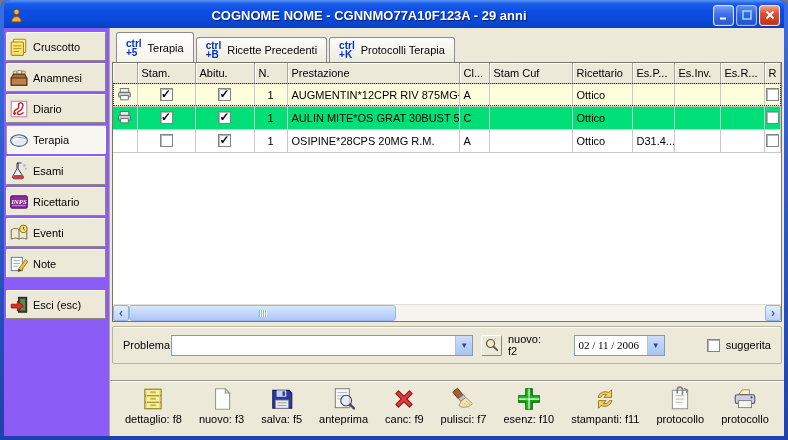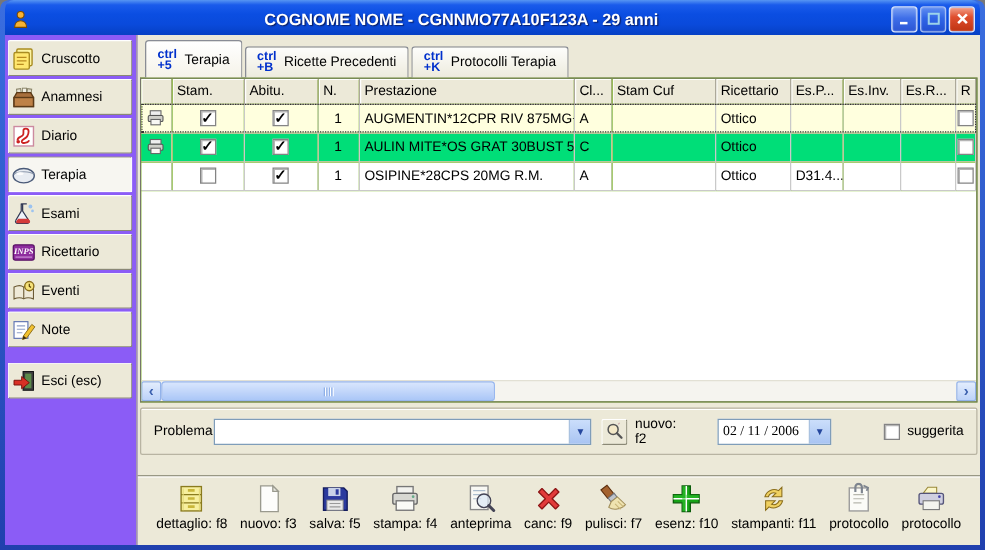--- a/index.html
+++ b/index.html
@@ -409,31 +409,20 @@
                 <rect x="12.5" y="5" width="2.2" height="4" fill="#2B3A9E"></rect>
                 <rect x="6" y="13" width="12" height="7.5" fill="#E8E8E8" stroke="#888" stroke-width=".7"></rect>
                 <path d="M8 15.5h8M8 18h8" stroke="#999" stroke-width=".8"></path>
               </svg>
             </span>
           <span class="tlbl">salva: f5</span>
         </button>
         <button class="tool">
           <span class="ticon">
               <svg viewBox="0 0 24 24">
-                <rect x="6" y="3" width="12" height="5" fill="#F2F2EE" stroke="#777"></rect>
-                <rect x="3" y="8" width="18" height="8" rx="1.5" fill="#D8D8D2" stroke="#666"></rect>
-                <rect x="5.5" y="13.5" width="13" height="7" fill="#FAFAF6" stroke="#777"></rect>
-                <circle cx="18" cy="10.5" r="1" fill="#6a8"></circle>
-              </svg>
-            </span>
-          <span class="tlbl">stampa: f4</span>
-        </button>
-        <button class="tool">
-          <span class="ticon">
-              <svg viewBox="0 0 24 24">
                 <rect x="4" y="2.5" width="13" height="17.5" fill="#F8F8F4" stroke="#888"></rect>
                 <path d="M6 6h9M6 9h9M6 12h6" stroke="#AABBCC" stroke-width=".9"></path>
                 <circle cx="14" cy="13.5" r="5" fill="#DCE8F5" fill-opacity=".7" stroke="#445"></circle>
                 <path d="M17.6 17.1l3.6 3.6" stroke="#445" stroke-width="2.2" stroke-linecap="round"></path>
               </svg>
             </span>
           <span class="tlbl">anteprima</span>
         </button>
         <button class="tool">
           <span class="ticon">

